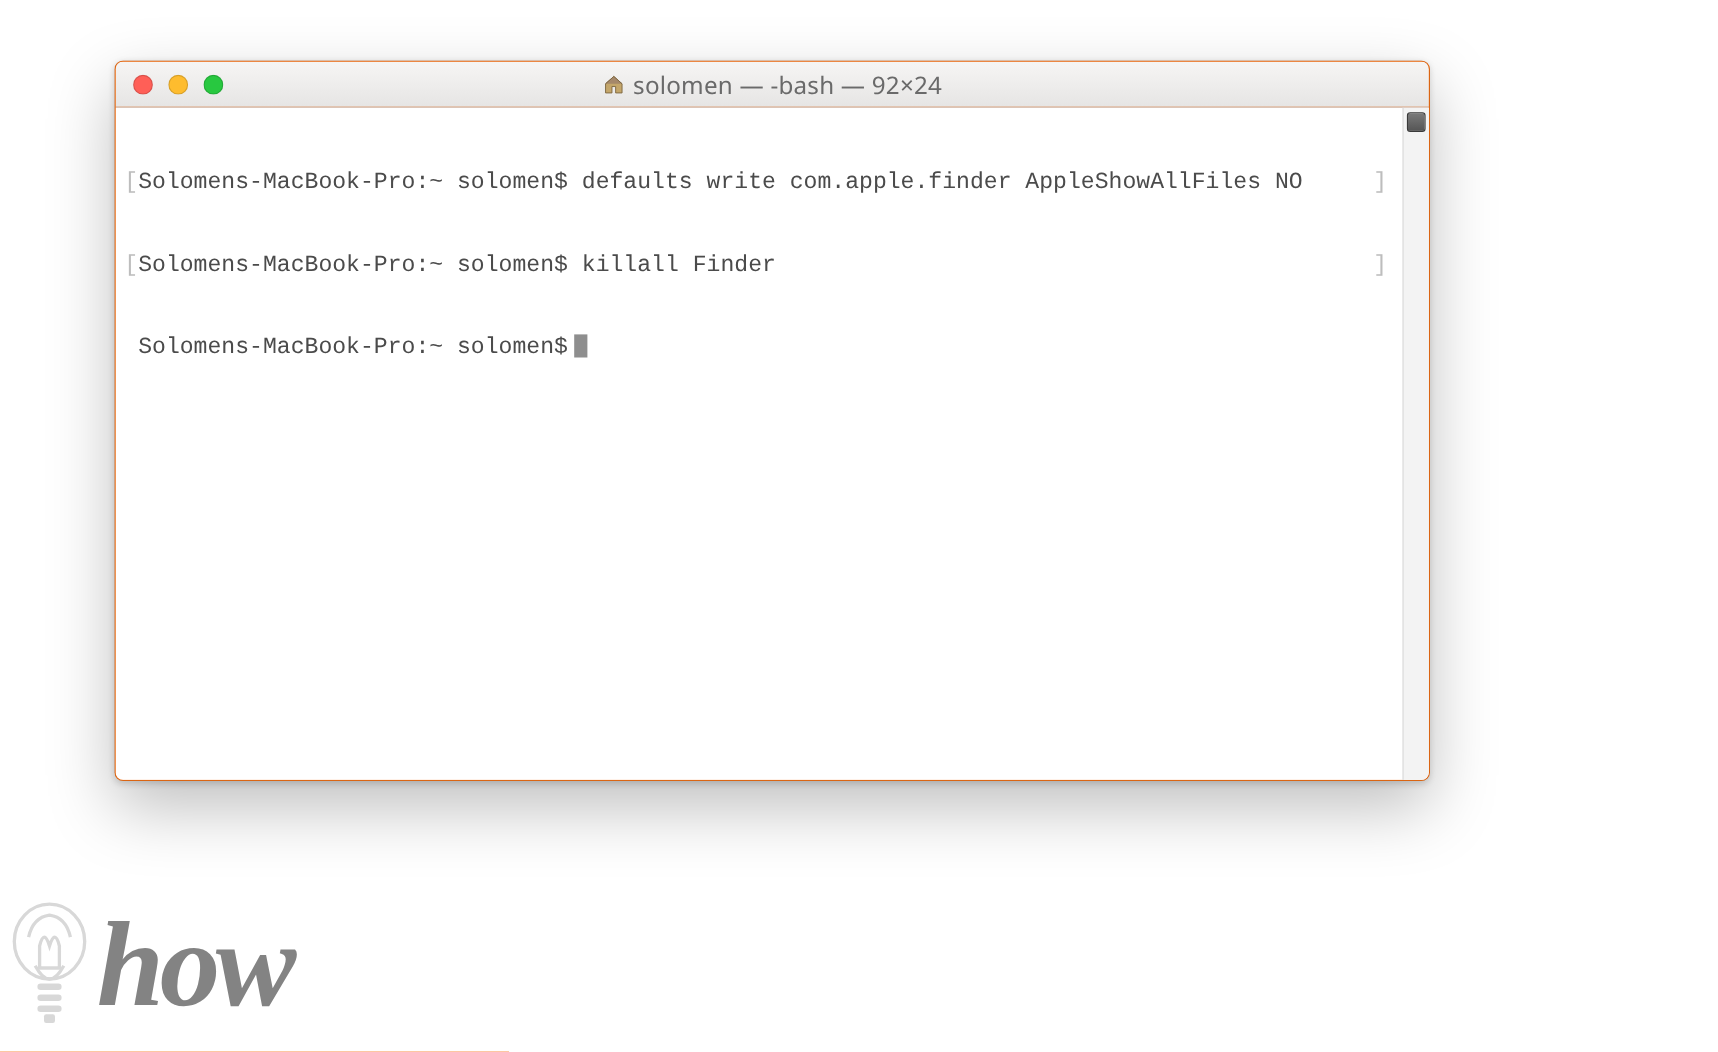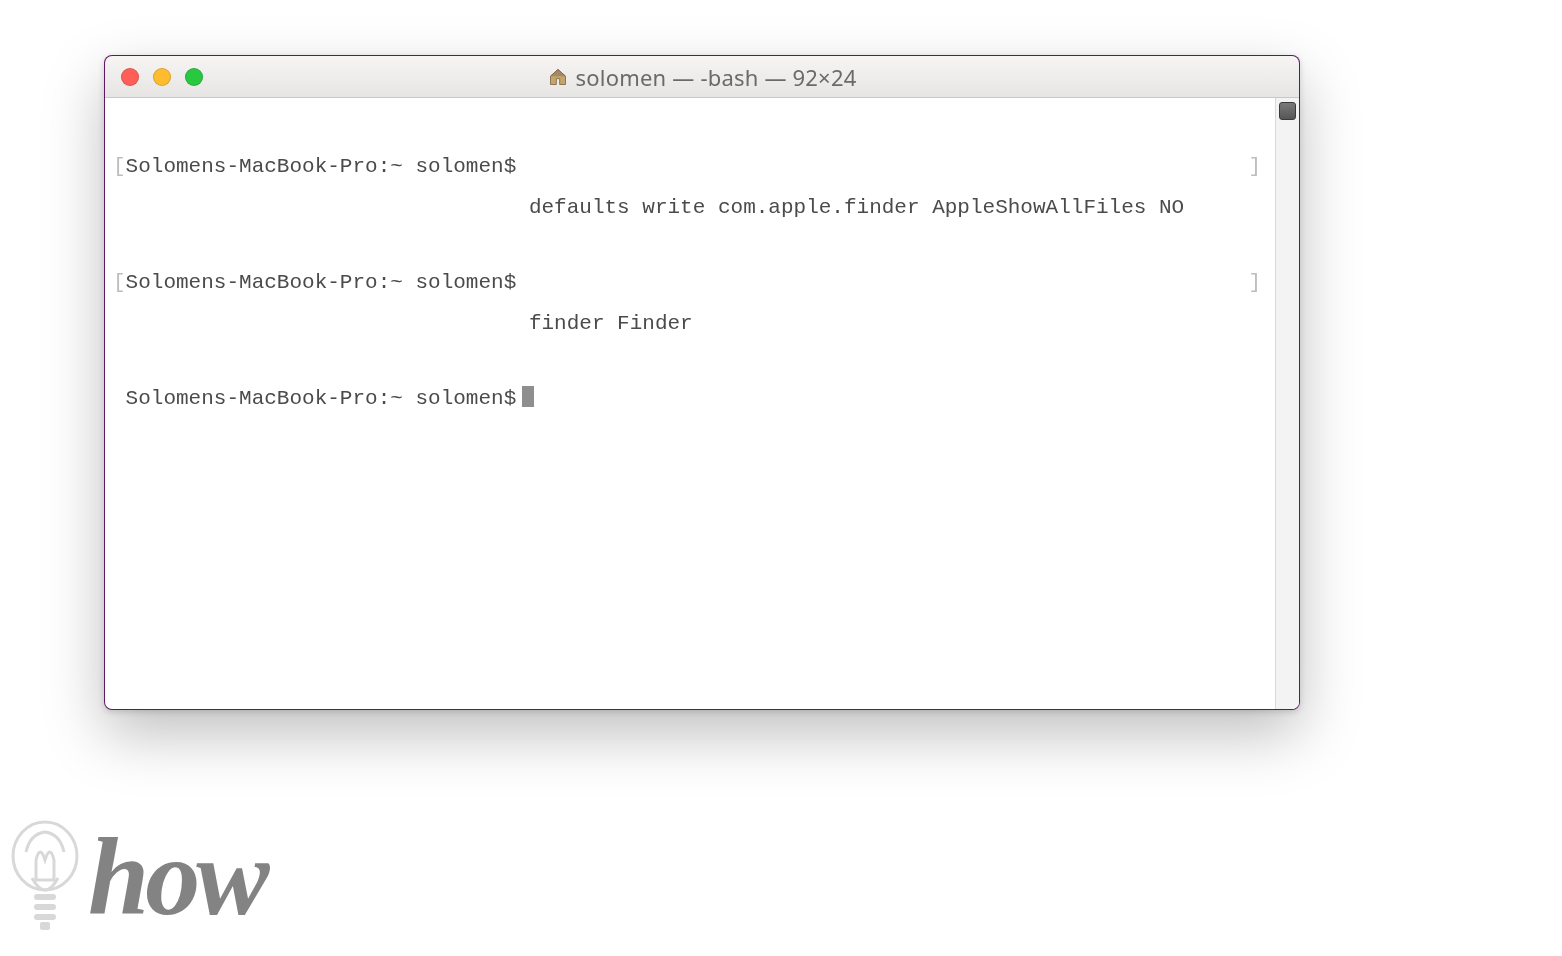--- a/index.html
+++ b/index.html
@@ -11,21 +11,21 @@
       position:relative;
       overflow:hidden;
     }
     .window {
       position:absolute;
       left:104px;
       top:55px;
       width:1196px;
       height:655px;
       border-radius:8px;
-      background:#701a75;
+      background:#f97316;
       box-shadow:0 24px 60px rgba(0,0,0,0.25),0 2px 6px rgba(0,0,0,0.15);
       border:1px solid rgba(0,0,0,0.12);
       overflow:hidden;
       display:flex;
       flex-direction:column;
     }
     .titlebar {
       height:42px;
       background:linear-gradient(#f6f5f4,#e6e5e4);
       border-bottom:1px solid #c9c8c7;
@@ -74,21 +74,21 @@
       font-family:"Menlo","Consolas","Liberation Mono",monospace;
       font-size:21px;
       line-height:25px;
       color:#4b4b4b;
       white-space:pre;
       letter-spacing:0px;
     }
     .line { display:flex; }
     .bracket { color:#bdbdbd; }
     .prompt { color:#4b4b4b; }
-    .cmd    { color:#4b4b4b;margin-top:41px; }
+    .cmd    { color:#4b4b4b; }
     .end-bracket {
       color:#bdbdbd;
       margin-left:auto;
       padding-right:6px;
     }
     .cursor-block {
       display:inline-block;
       width:12px;
       height:21px;
       background:#8e8e8e;
@@ -159,21 +159,21 @@
         <span class="bracket">[</span>
         <span class="prompt">Solomens-MacBook-Pro:~ solomen$</span>
         <span>&nbsp;</span>
         <span class="cmd">defaults write com.apple.finder AppleShowAllFiles NO</span>
         <span class="end-bracket">]</span>
       </div>
       <div class="line">
         <span class="bracket">[</span>
         <span class="prompt">Solomens-MacBook-Pro:~ solomen$</span>
         <span>&nbsp;</span>
-        <span class="cmd">finder Finder</span>
+        <span class="cmd">killall Finder</span>
         <span class="end-bracket">]</span>
       </div>
       <div class="line">
         <span>&nbsp;</span>
         <span class="prompt">Solomens-MacBook-Pro:~ solomen$</span>
         <span class="cursor-block"></span>
       </div>
     </div>
     <div class="scroll-gutter">
       <div class="scroll-knob"></div>

